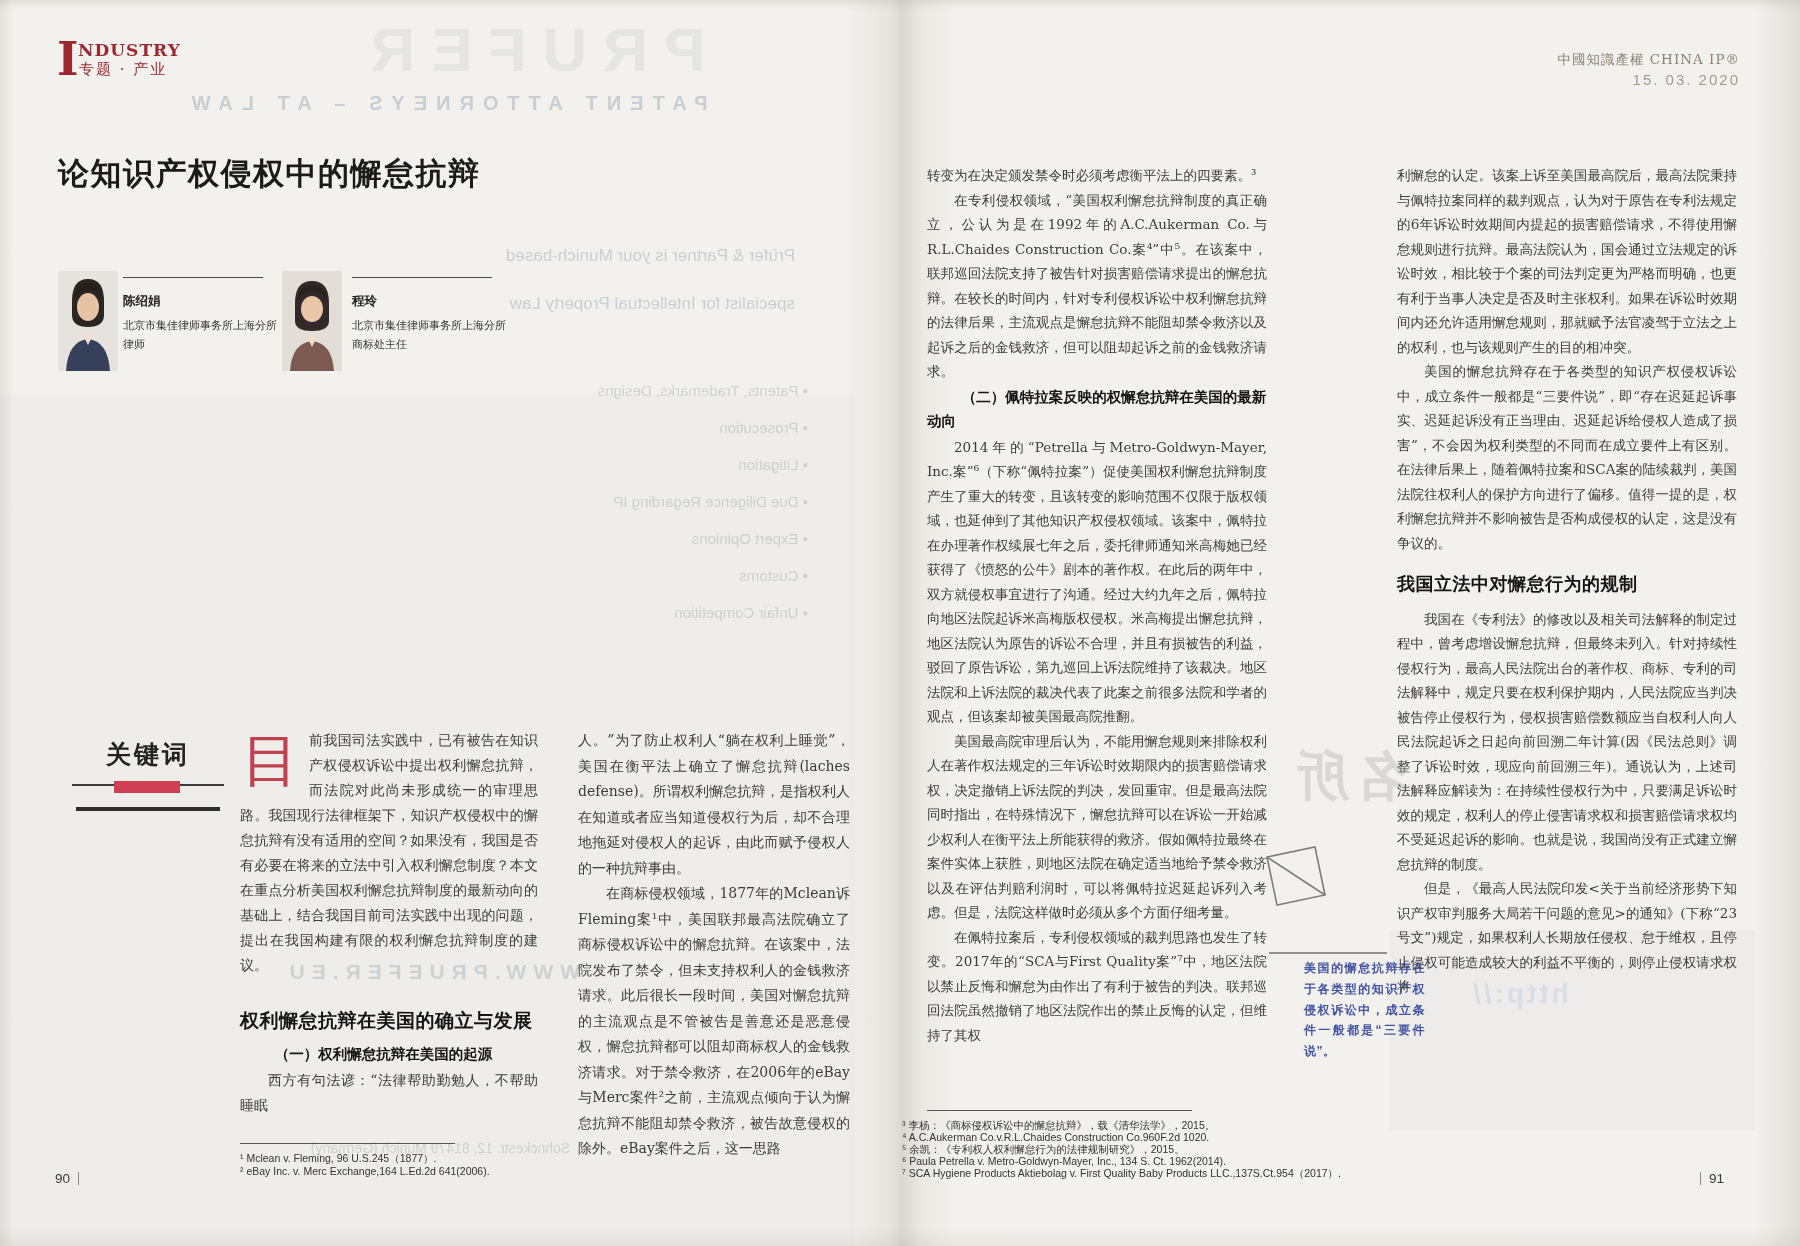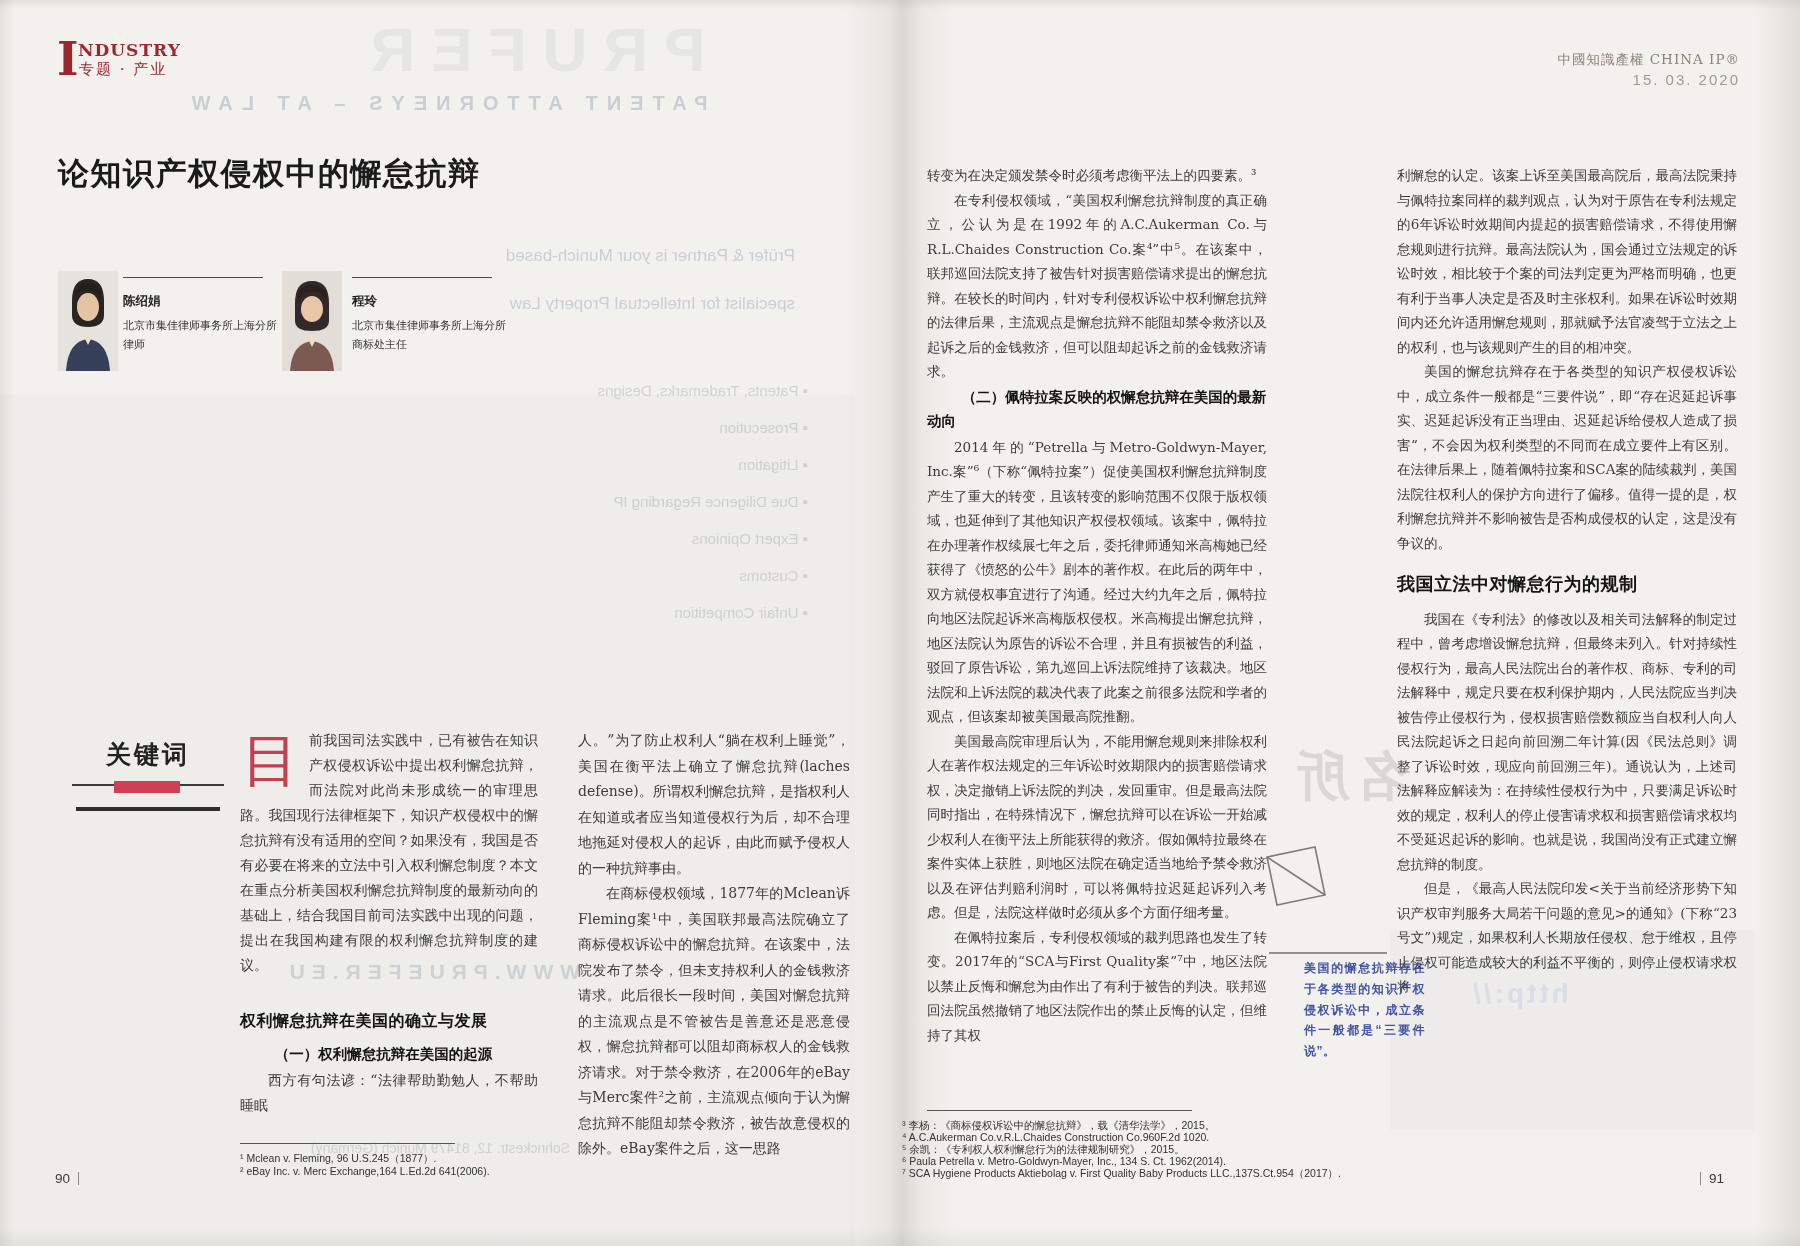--- a/index.html
+++ b/index.html
@@ -57,21 +57,21 @@
   
   .bodycol{position:absolute;text-align:justify;color:#3c3c3c;}
   #col1{left:240px;top:728px;width:298px;font-size:14px;line-height:25px;}
   #col2{left:578px;top:728px;width:272px;font-size:14px;line-height:25.5px;}
   #colA{left:927px;top:163px;width:340px;font-size:13.5px;line-height:24.5px;}
   #colB{left:1397px;top:163px;width:340px;font-size:13.5px;line-height:24.5px;}
   .bodycol p{margin:0;text-indent:2em;}
   .bodycol p.noindent{text-indent:0;}
   .dropcap{float:left;font:500 57px/54px "DejaVu Serif",serif;color:#c04150;padding:5px 10px 2px 2px;}
   .sec-head{font-family:"Liberation Sans",sans-serif;font-weight:800;color:#151515;
-    text-indent:0;text-align:left;font-size:16px;margin:30px 0 9px 0;letter-spacing:0.5px;}
+    text-indent:0;text-align:left;font-size:19px;margin:30px 0 9px 0;letter-spacing:0.5px;}
   #colB .sec-head{font-size:18px;margin:17px 0 10px 0;}
   .sub-head{font-family:"Liberation Sans",sans-serif;font-weight:700;color:#151515;
     font-size:14.5px;text-indent:2.4em;text-align:left;margin:1px 0;}
 
   
   #pullquote{left:1304px;top:958px;width:121px;font-family:"Liberation Sans",sans-serif;
     font-weight:700;font-size:12px;line-height:20.8px;color:#4254a3;text-align:justify;letter-spacing:0.5px;}
   #pq-deco{left:1253px;top:843px;}
 
   

